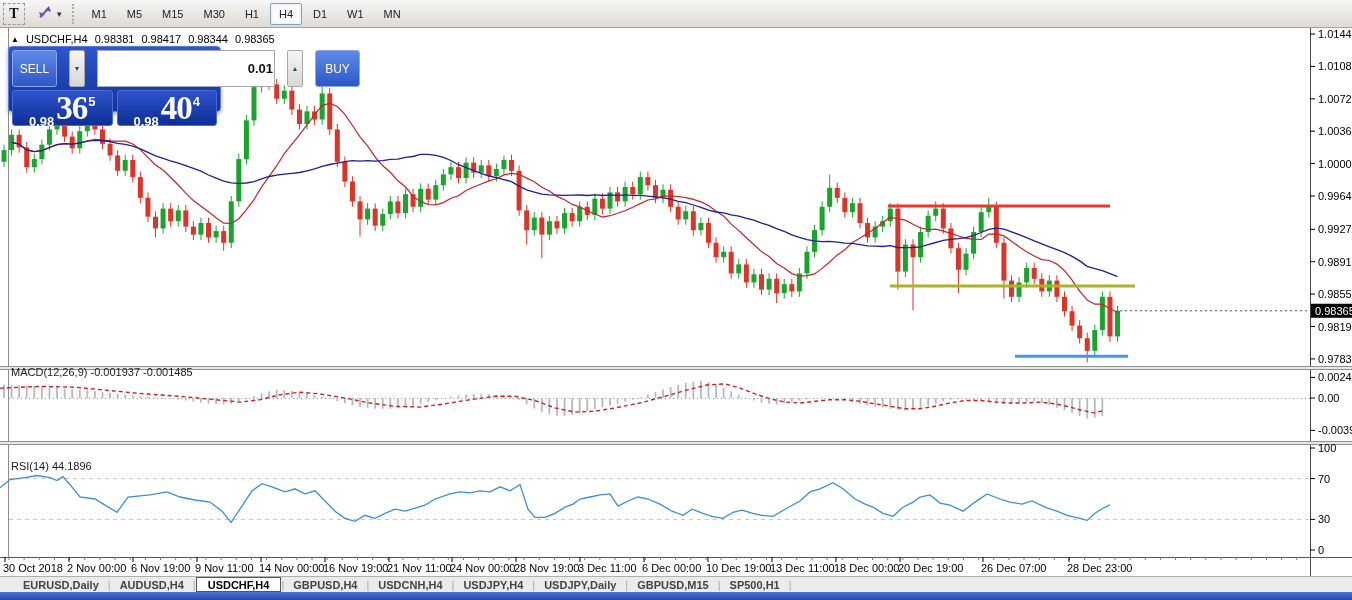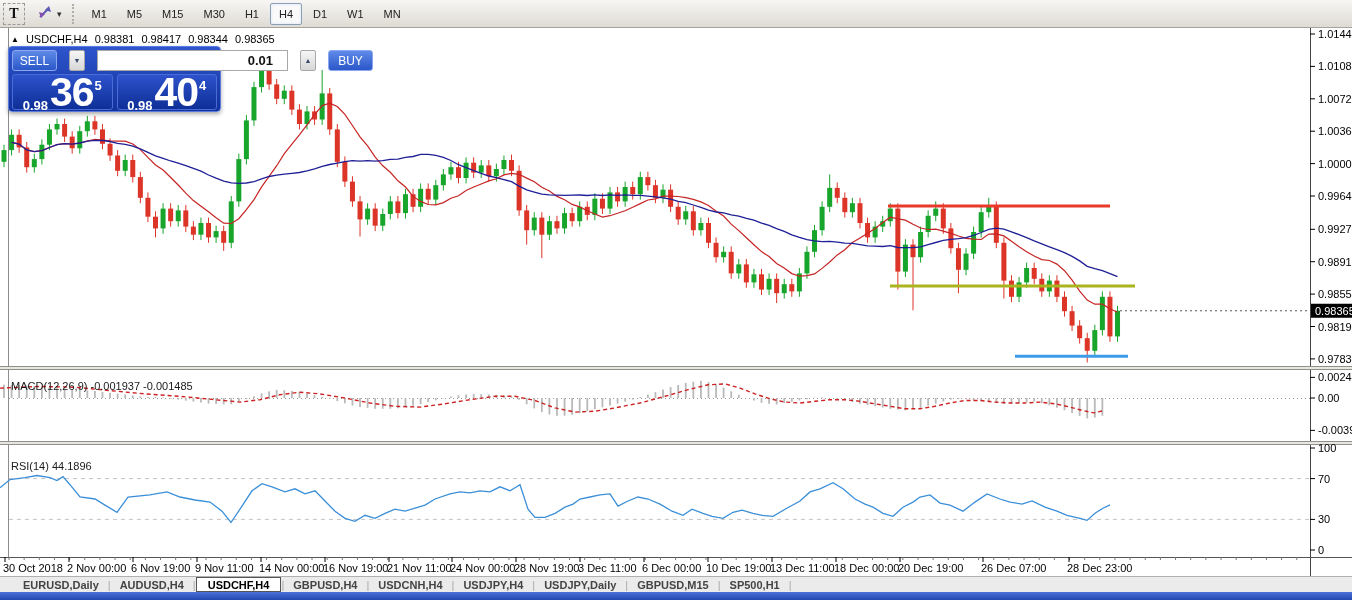--- a/index.html
+++ b/index.html
@@ -30,36 +30,36 @@
     display:flex; gap:7px; align-items:center; }
   #chart-header .tri { font-size:8px; }
 
   
   .pane-label { position:absolute; left:11px; font-size:11px; color:#1a1a1a; }
 
   
   #trade-panel { position:absolute; left:8px; top:46px; width:213px; height:66px;
     background:linear-gradient(#2e55cd,#12329b); border:1px solid #5b7ade; border-radius:4px;
     box-shadow:0 2px 4px rgba(0,0,0,.35); padding:3px; }
-  #tp-row1 { display:flex; height:21px; gap:12px; }
+  #tp-row1 { display:flex; height:37px; gap:12px; }
   .tp-btn { flex:0 0 45px; background:linear-gradient(#5f8ae8,#2b57c9); border:1px solid #8aa7ef;
     border-radius:3px; color:#fff; font-size:12px; display:flex; align-items:center;
     justify-content:center; cursor:pointer; }
   .spin { flex:0 0 16px; background:linear-gradient(#f6f6f6,#d7d7d7); border:1px solid #a8a8a8;
     border-radius:2px; color:#35466b; font-size:7px; display:flex; align-items:center;
     justify-content:center; cursor:pointer; }
   #volume-input { flex:1; border:1px solid #a8a8a8; background:#fff; font-size:13px;
-    font-weight:bold; color:#111; text-align:right; padding-right:14px;
+    font-weight:bold; color:#111; text-align:right; padding-right:1px;
     font-family:"Liberation Sans", sans-serif; }
   #tp-row2 { display:flex; gap:4px; margin-top:3px; height:36px; }
   .price-box { flex:1; background:linear-gradient(#2d52cb,#0e2f97); border:1px solid #4a6cd8;
     border-radius:3px; color:#fff; display:flex; align-items:center; justify-content:center;
     cursor:pointer; }
   .price-small { font-size:13px; font-weight:bold; margin-right:2px; margin-top:26px; }
-  .price-big { font-size:41px; font-weight:600; line-height:30px; letter-spacing:-1px; }
+  .price-big { font-size:33px; font-weight:600; line-height:30px; letter-spacing:-1px;font-family:Liberation Serif, serif; }
   .price-sup { font-size:13px; font-weight:bold; margin-bottom:14px; margin-left:1px; }
 
   
   #tabs { position:absolute; left:0; top:576px; width:1352px; height:16px; background:#ebebeb;
     border-top:1px solid #b0b0b0; display:flex; align-items:center; font-size:11px;
     color:#444; padding-left:14px; }
   .tab { padding:0 9px; cursor:pointer; white-space:nowrap;font-weight:bold; }
   .tab.active { background:#fff; border:1px solid #555; color:#000; padding:0 11px;
     height:15px; line-height:14px; }
   .tab-sep { color:#aaa; }
@@ -748,21 +748,21 @@
         <span class="price-sup">5</span>
       </div>
       <div class="price-box">
         <span class="price-small">0.98</span>
         <span class="price-big">40</span>
         <span class="price-sup">4</span>
       </div>
     </div>
   </div>
 
-  <div class="pane-label" style="top:380px;">MACD(12,26,9) -0.001937 -0.001485</div>
+  <div class="pane-label" style="top:366px;">MACD(12,26,9) -0.001937 -0.001485</div>
   <div class="pane-label" style="top:460px;">RSI(14) 44.1896</div>
 
   <div id="tabs">
       <span class="tab">EURUSD,Daily</span>
       <span class="tab-sep">|</span>
       <span class="tab">AUDUSD,H4</span>
       <span class="tab-sep">|</span>
       <span class="tab active">USDCHF,H4</span>
       <span class="tab-sep">|</span>
       <span class="tab">GBPUSD,H4</span>

